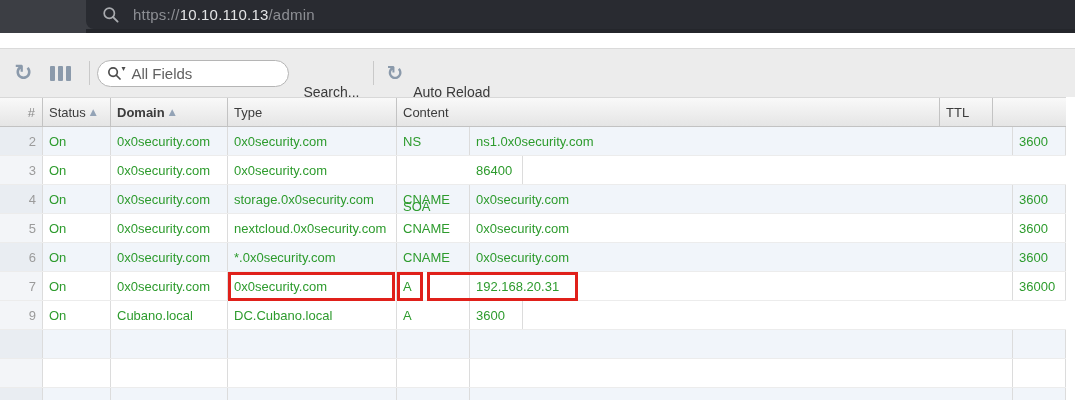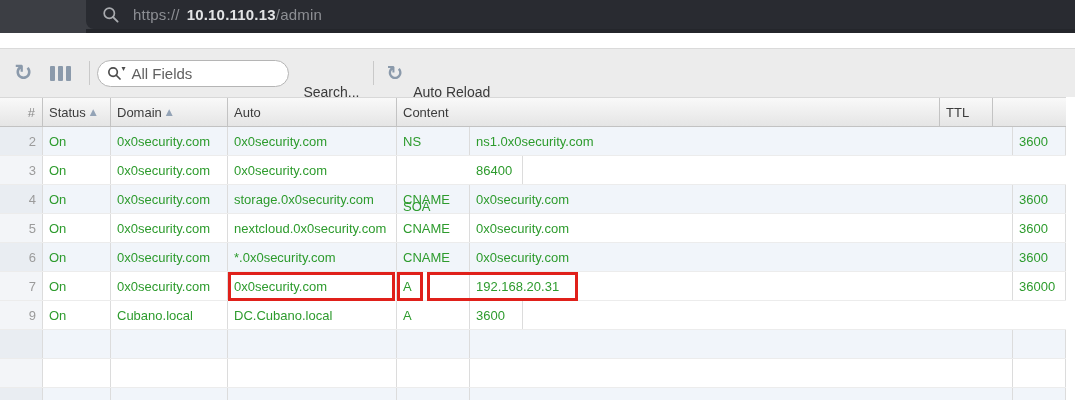--- a/index.html
+++ b/index.html
@@ -6,21 +6,21 @@
   html,body { width:1075px; height:400px; overflow:hidden; background:#fff;
     font-family:"Liberation Sans", sans-serif; position:relative; }
 
   
   .topbar { position:absolute; left:0; top:0; width:1075px; height:33px; background:#3c3e44; }
   .urlfield { position:absolute; left:86px; top:0; width:989px; height:29px; background:#292b31;
     border-bottom-left-radius:8px; display:flex; align-items:center; }
   .urlunderline { position:absolute; left:86px; top:29px; width:989px; height:4px; background:#24262b; }
   .urlfield .magwrap { margin-left:16px; display:flex; align-items:center; }
   .urltext { margin-left:13px; font-size:15px; color:#8d8f94; letter-spacing:.2px; white-space:nowrap; }
-  .urltext .host { color:#e3e4e6; font-weight:bold;margin-left:7px; }
+  .urltext .host { color:#e3e4e6; font-weight:normal; }
 
   
   .toolbar { position:absolute; left:0; top:48px; width:1075px; height:49px; background:#ececec;
     border-top:1px solid #dadada; display:flex; align-items:center; }
   .tbtn { display:flex; align-items:center; cursor:pointer; }
   .refresh-glyph { font-size:22px; line-height:22px; color:#8b9aab; font-weight:bold;
     font-family:"DejaVu Sans", sans-serif; }
   .colsicon { display:flex; margin-left:18px; }
   .colsicon i { display:block; width:4.5px; height:15px; background:#8b9aab; margin-right:3.5px; border-radius:1px; }
   .vdiv { width:1px; height:24px; background:#c9c9c9; }
@@ -98,26 +98,26 @@
 
 <div class="table">
   <div class="thead">
       <div class="hcell num" style="width: 43px;">
         <span>#</span>
       </div>
       <div class="hcell status" style="width: 68px;">
         <span>Status</span>
         <span class="arrow">▲</span>
       </div>
-      <div class="hcell domain" style="width: 117px;">
+      <div class="hcell domain" style="width: 117px; font-weight: bold;">
         <span>Domain</span>
         <span class="arrow">▲</span>
       </div>
       <div class="hcell name" style="width: 169px;">
-        <span>Auto</span>
+        <span>Type</span>
       </div>
       <div class="hcell content" style="width: 543px;">
         <span>Content</span>
       </div>
       <div class="hcell ttl" style="width: 53px;">
         <span>TTL</span>
       </div>
     </div>
   <div>
       <div class="row shaded">

